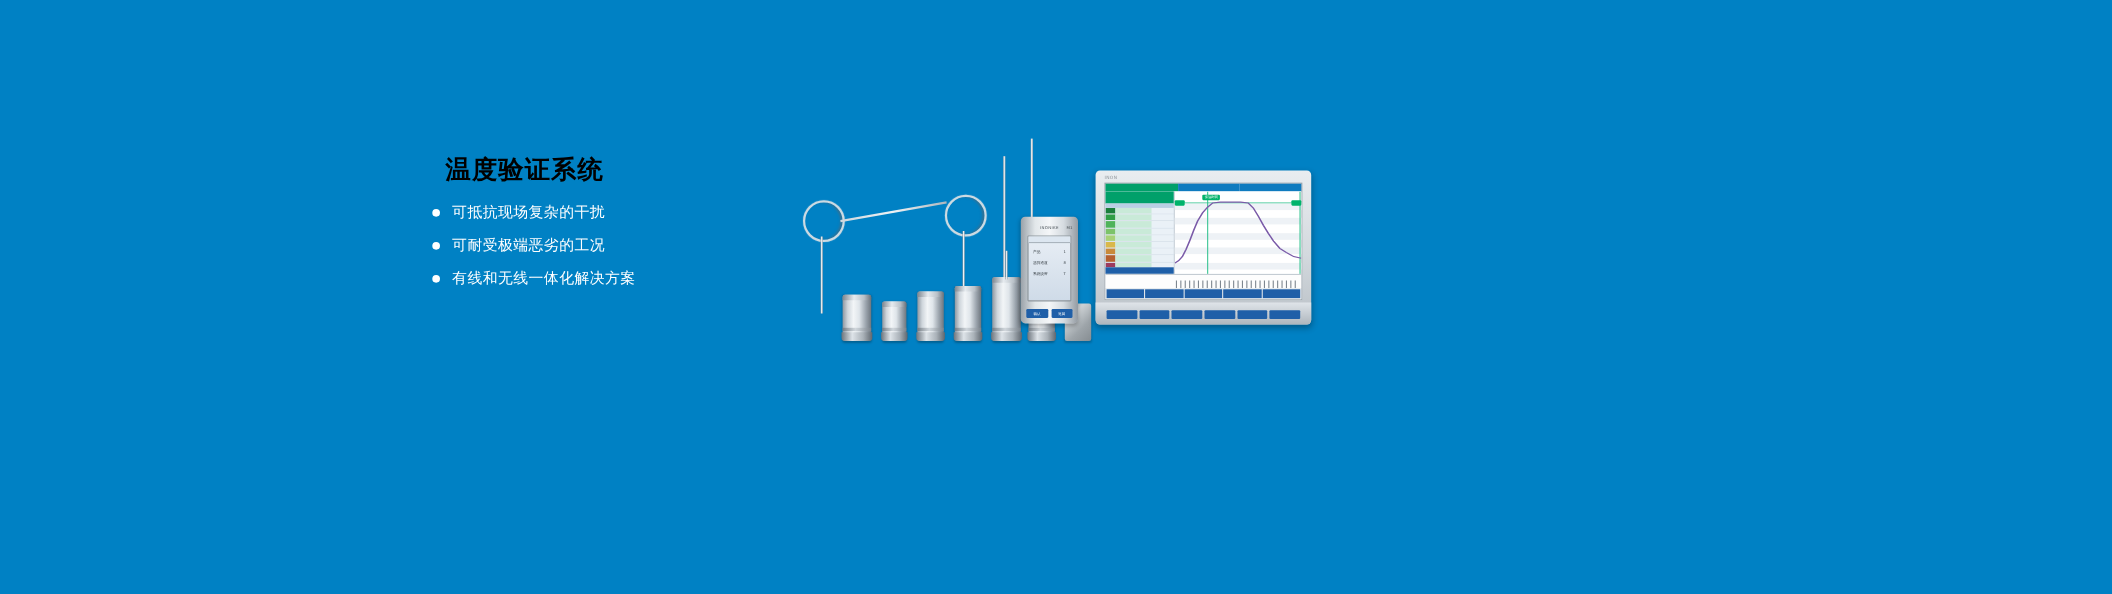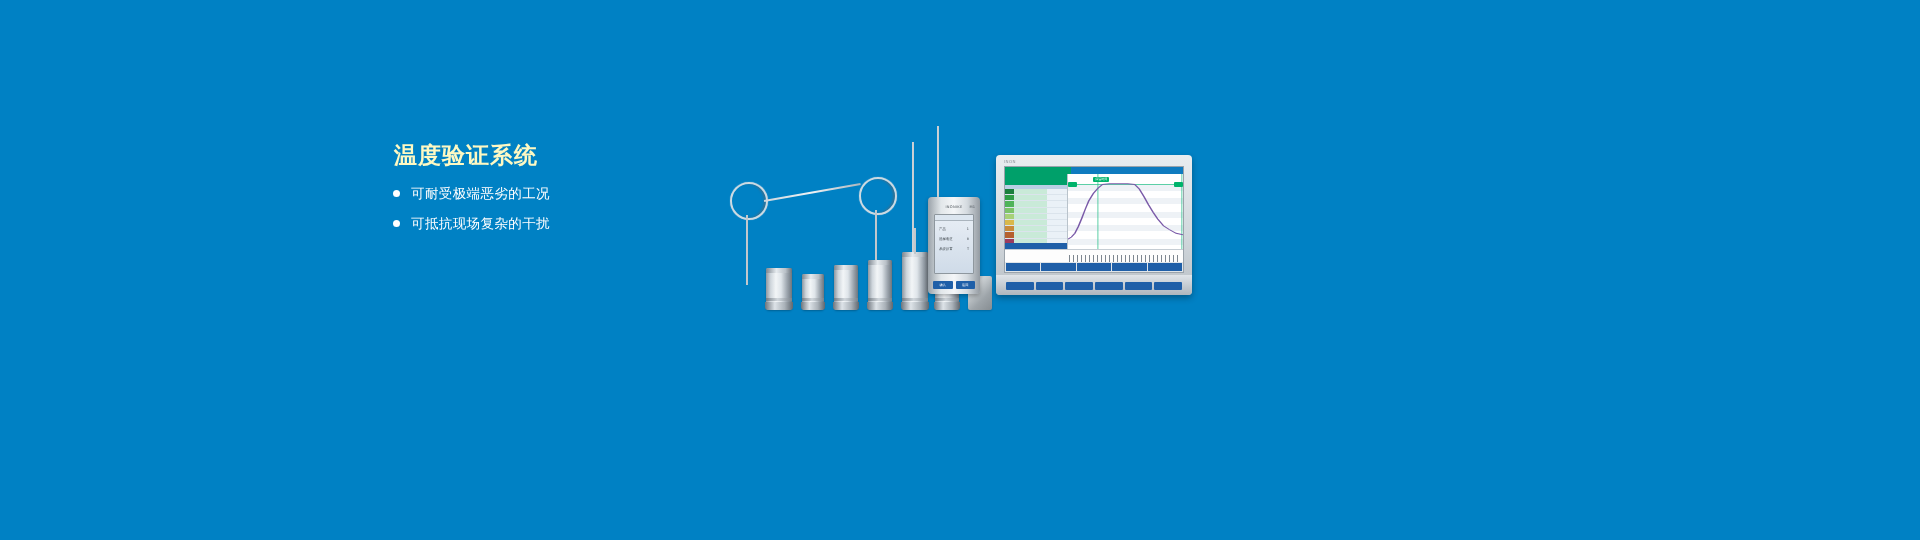--- a/index.html
+++ b/index.html
@@ -6,22 +6,22 @@
   body{
     width:1920px;height:540px;overflow:hidden;
     background:#0081c4;
     font-family:"DejaVu Sans","Liberation Sans",sans-serif;
   }
   .banner{position:relative;width:1920px;height:540px;background:#0081c4;overflow:hidden;}
 
   
   .copy{position:absolute;left:393px;top:140px;width:430px;}
   .headline{
-    color:#fef9c3;font-size:23px;font-weight:bold;letter-spacing:1px;
-    line-height:30px;margin:0 0 14px 1px;white-space:nowrap;
+    color:#000000;font-size:23px;font-weight:bold;letter-spacing:1px;
+    line-height:30px;margin:0 0 14px 12px;white-space:nowrap;
   }
   .subhead{
     color:#e8f4fb;font-size:13.5px;font-weight:normal;letter-spacing:.4px;
     line-height:20px;margin:0 0 18px 0;white-space:nowrap;
   }
   .bullets{list-style:none;margin:0;padding:0;}
   .bullet{
     display:flex;align-items:center;margin-bottom:11px;
     color:#ffffff;font-size:13.5px;line-height:19px;letter-spacing:.4px;
   }
@@ -117,25 +117,29 @@
 </head>
 <body>
 
 <div class="banner">
 
   <div class="copy">
     <h1 class="headline">温度验证系统</h1>
     <ul class="bullets">
       <li class="bullet">
         <span class="dot"></span>
+        <span>可抵抗现场复杂的干扰</span>
+      </li>
+      <li class="bullet">
+        <span class="dot"></span>
         <span>可耐受极端恶劣的工况</span>
       </li>
       <li class="bullet">
         <span class="dot"></span>
-        <span>可抵抗现场复杂的干扰</span>
+        <span>有线和无线一体化解决方案</span>
       </li>
     </ul>
   </div>
 
   <div class="photo">
 
     <div class="coil" style="left:10px;top:62px;width:34px;height:34px;"></div>
     <div class="wire" style="left:44px;top:80px;width:98px;transform:rotate(-10deg);"></div>
     <div class="coil" style="left:139px;top:57px;width:34px;height:34px;"></div>
     <div class="needle" style="left:26px;top:95px;height:70px;"></div>

